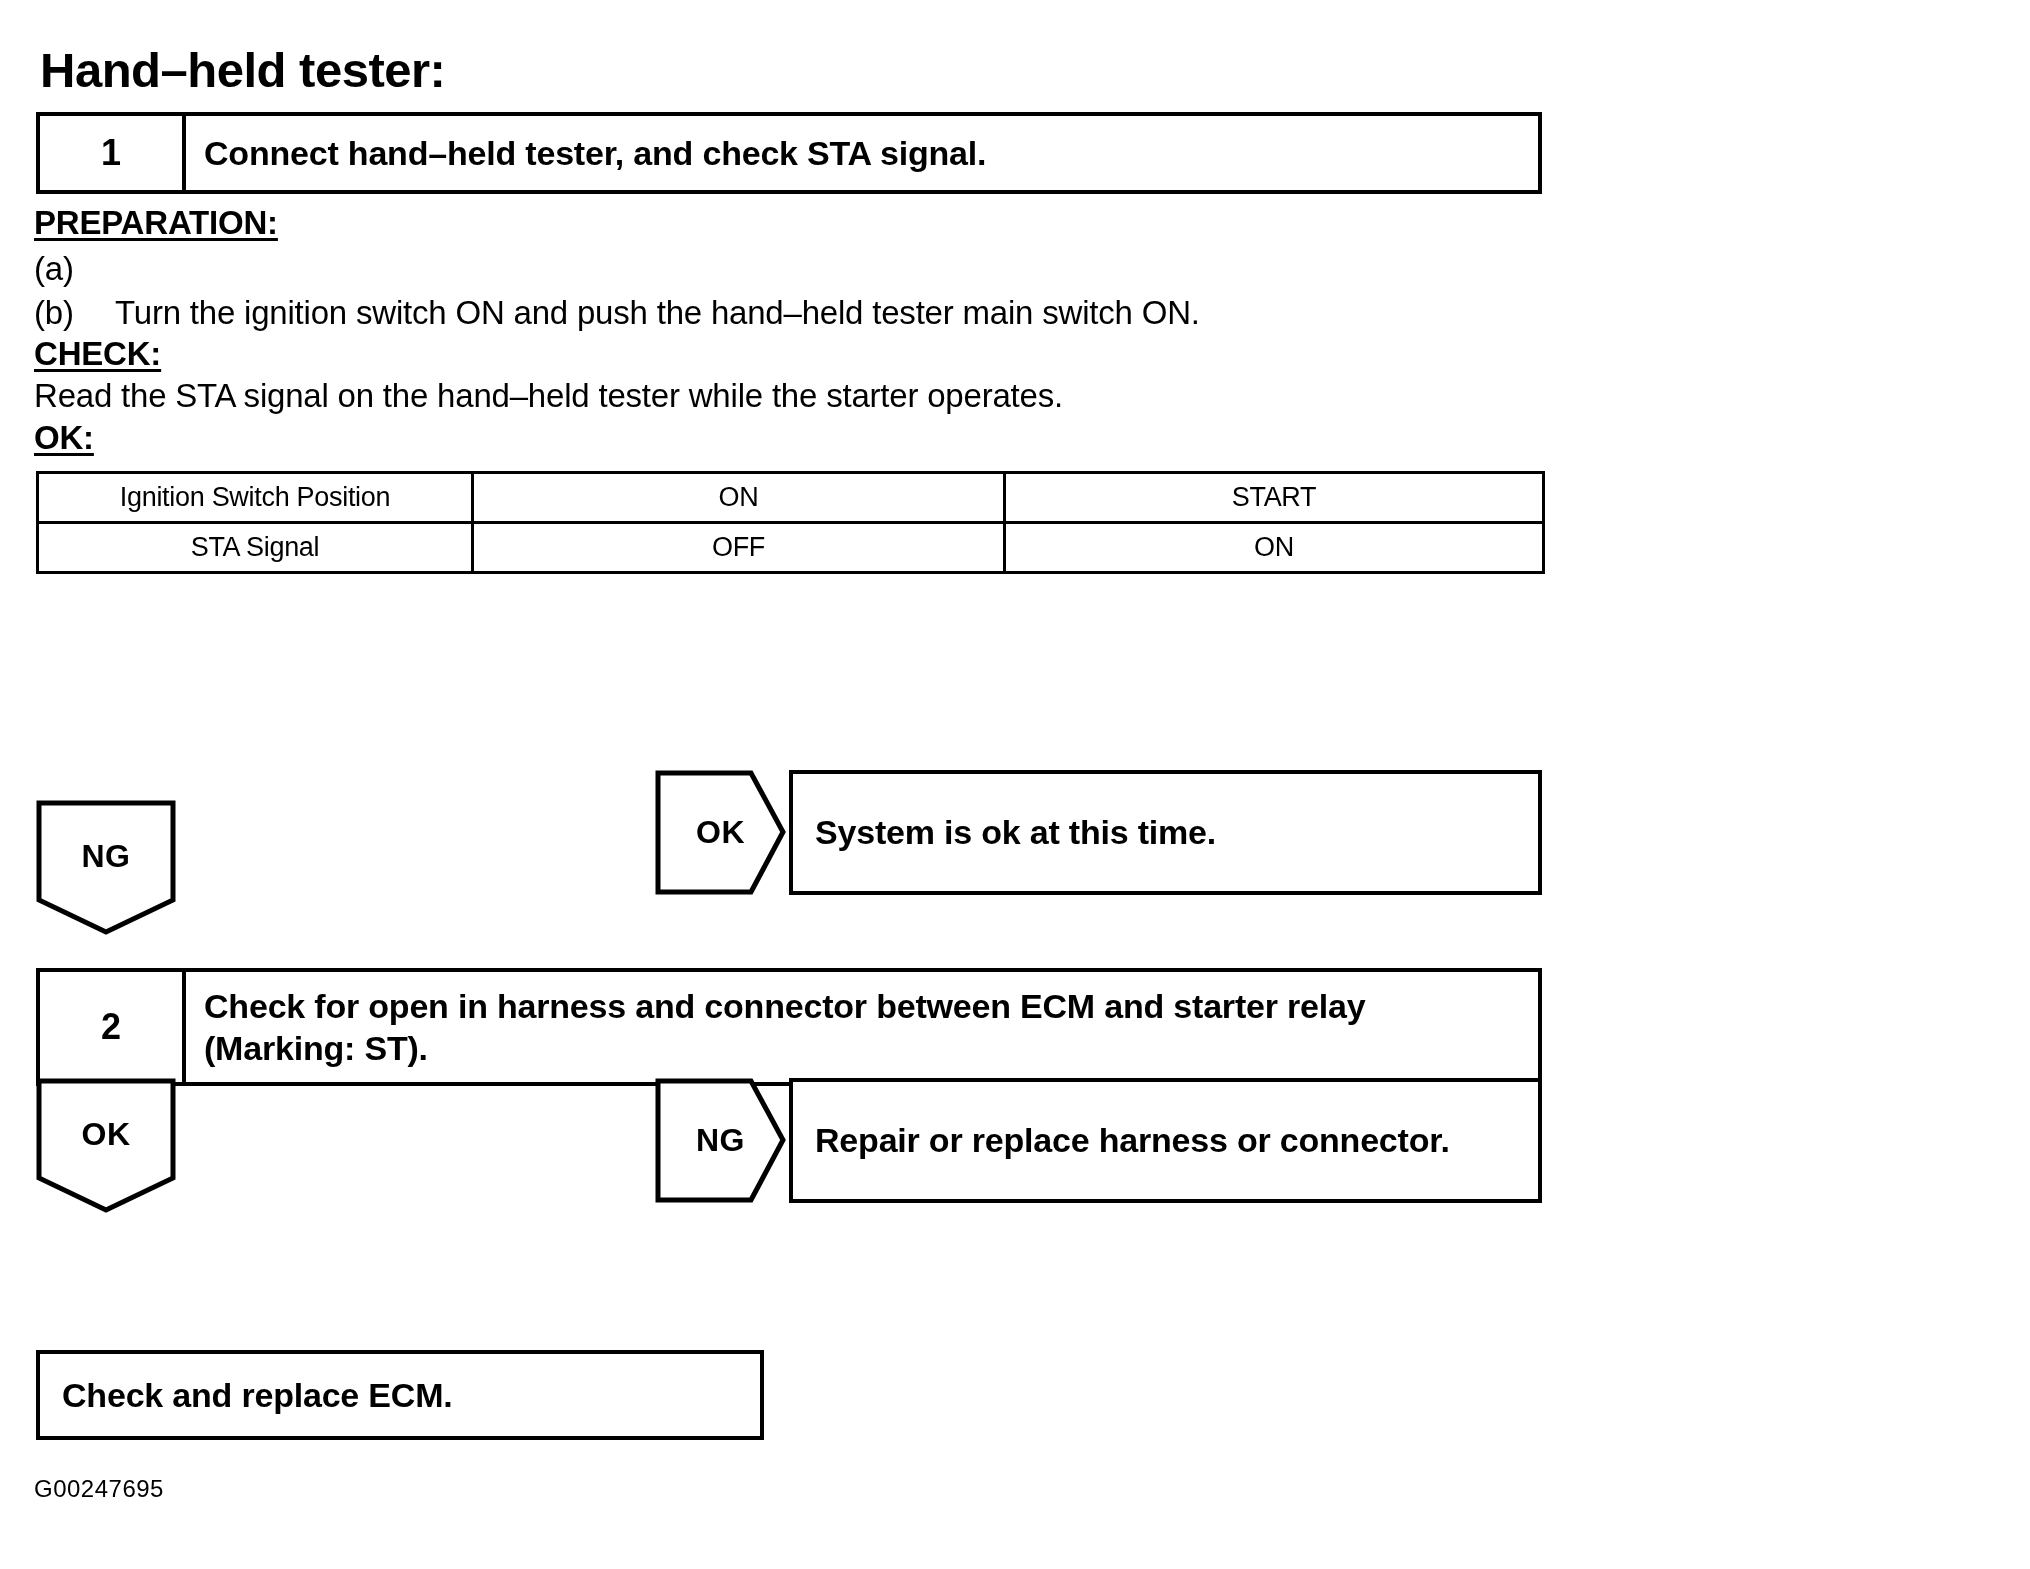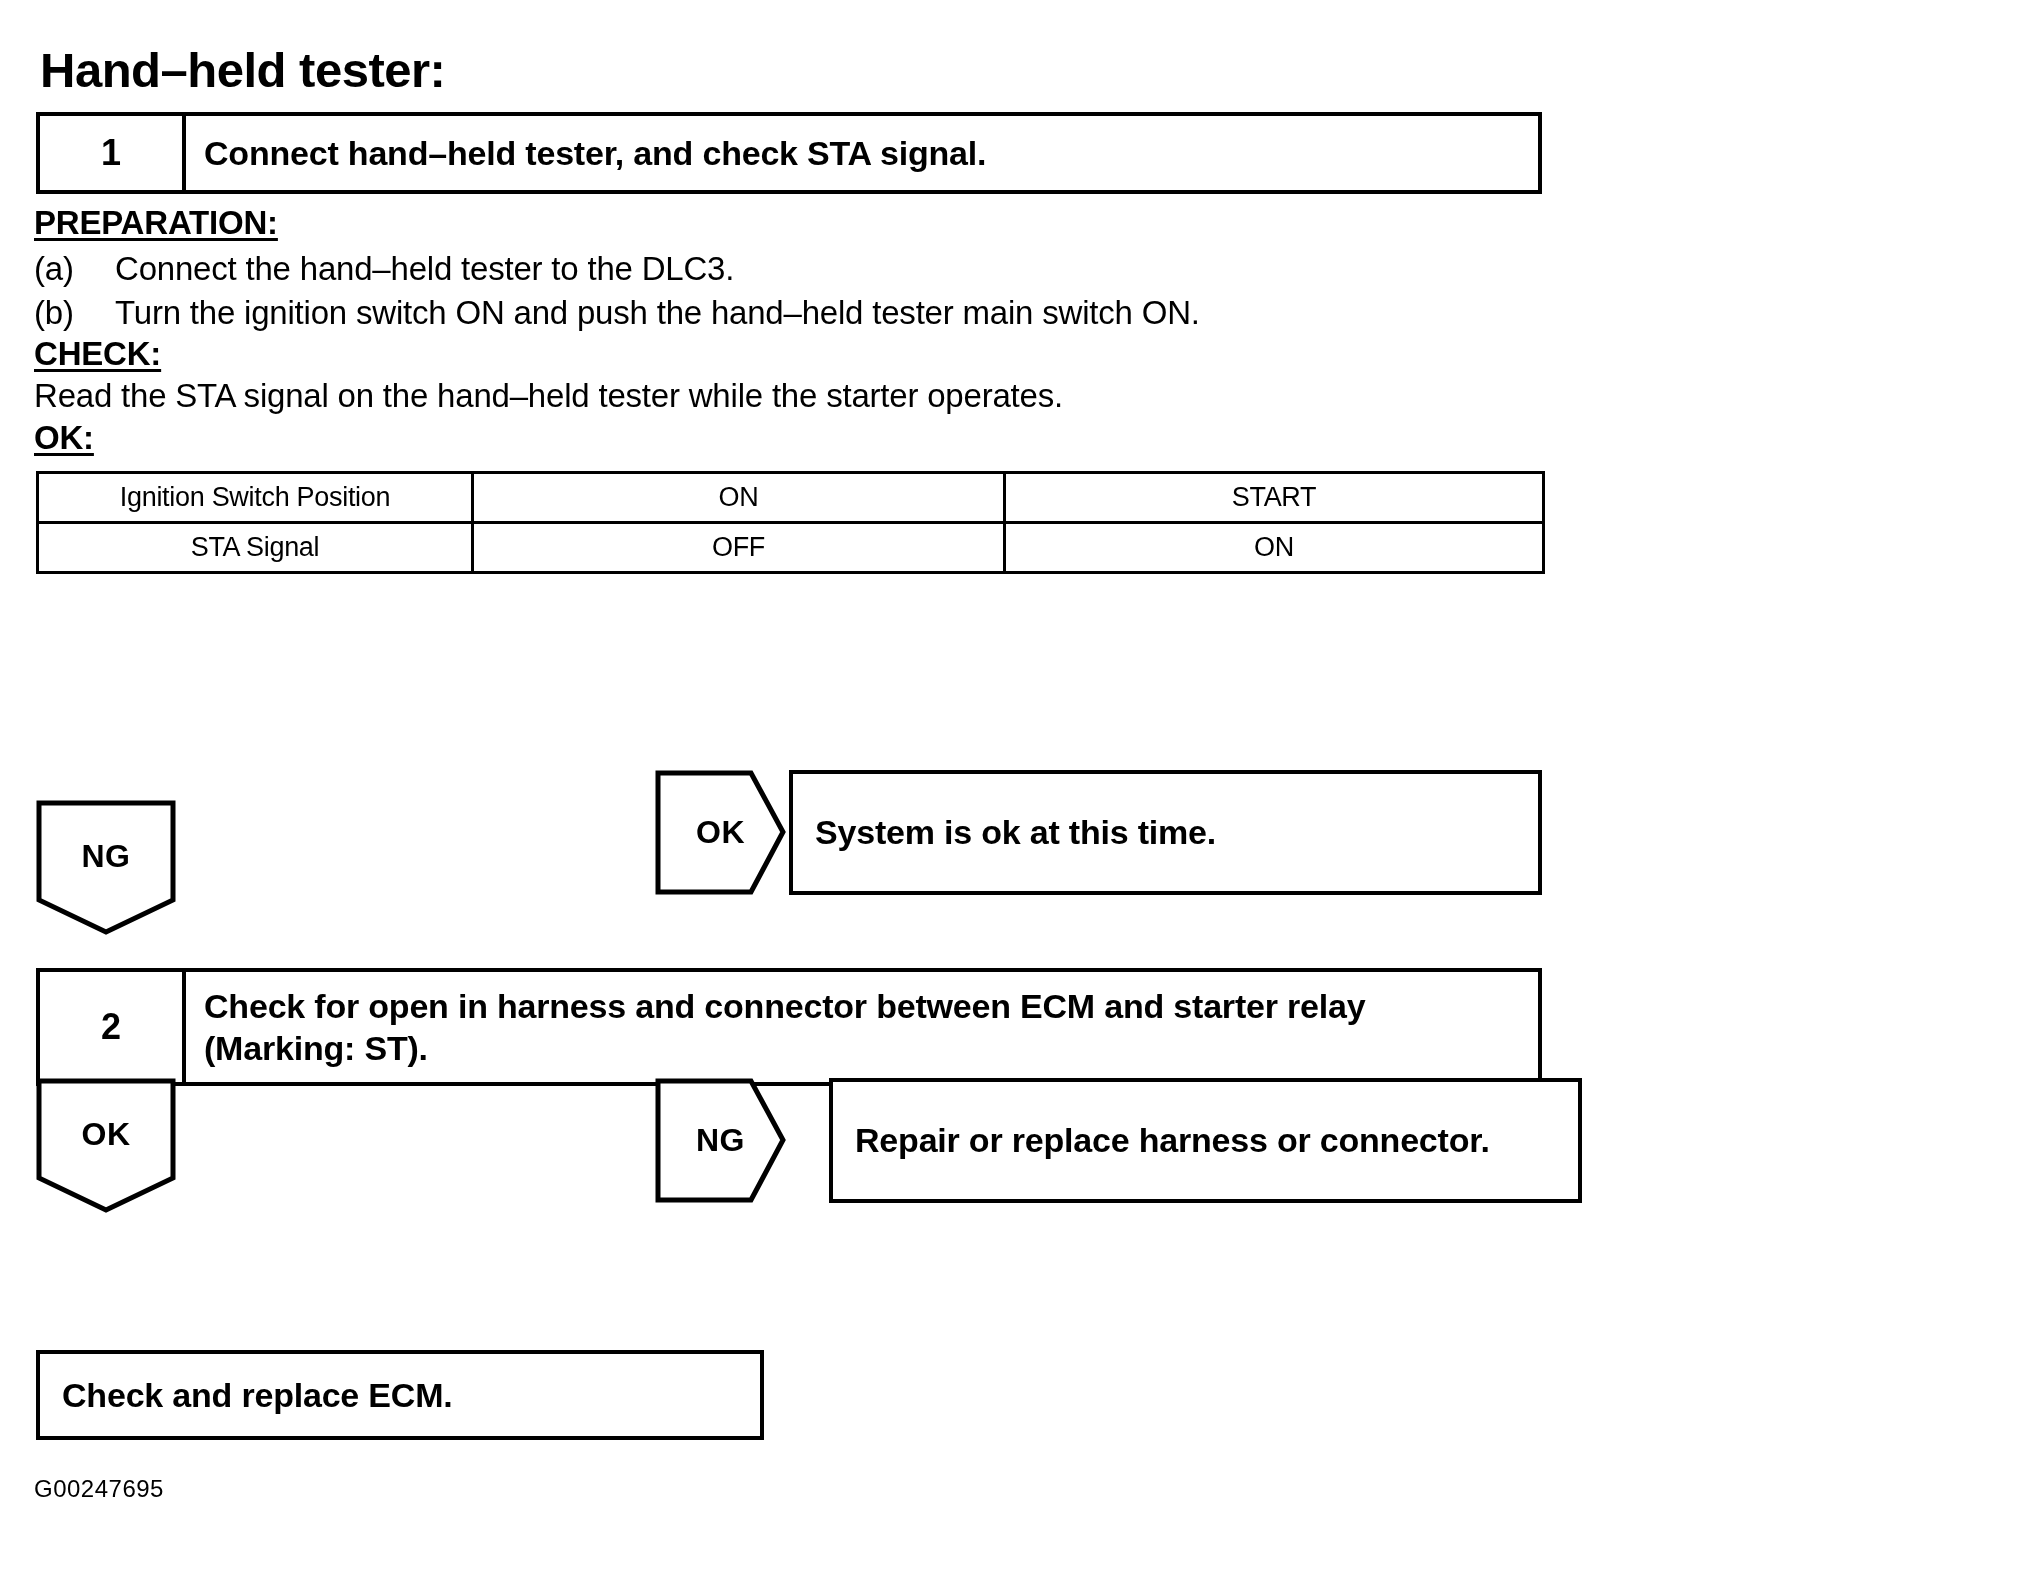--- a/index.html
+++ b/index.html
@@ -152,21 +152,21 @@
     border: 4px solid #000;
     background: #fff;
     display: flex;
     align-items: center;
     padding: 4px 22px;
     font-size: 34px;
     font-weight: bold;
     letter-spacing: -0.2px;
   }
   #outcome-system-ok { left: 789px; top: 770px; width: 753px; height: 125px; }
-  #outcome-repair    { left: 789px; top: 1078px; width: 753px; height: 125px; margin-left: 40px; }
+  #outcome-repair    { left: 789px; top: 1078px; width: 753px; height: 125px; }
   #outcome-ecm       { left: 36px;  top: 1350px; width: 728px; height: 90px; }
 
   
   #figure-id {
     position: absolute;
     left: 34px;
     top: 1475px;
     font-size: 24px;
     letter-spacing: 0.5px;
   }
@@ -178,21 +178,20 @@
 
   <div class="doc-heading">Hand–held tester:</div>
 
   <div class="step-box" id="step-1">
     <div class="step-num">1</div>
     <div class="step-text">Connect hand–held tester, and check STA signal.</div>
   </div>
 
   <div class="txt u" id="label-preparation">PREPARATION:</div>
   <div class="txt" id="item-a-marker">(a)</div>
-  <div class="txt" id="item-a-text">Connect the hand–held tester to the DLC3.</div>
   <div class="txt" id="item-b-marker">(b)</div>
   <div class="txt" id="item-b-text">Turn the ignition switch ON and push the hand–held tester main switch ON.</div>
 
   <div class="txt u" id="label-check">CHECK:</div>
   <div class="txt" id="check-text">Read the STA signal on the hand–held tester while the starter operates.</div>
 
   <div class="txt u" id="label-ok">OK:</div>
 
   <table class="result-table">
     <colgroup>

